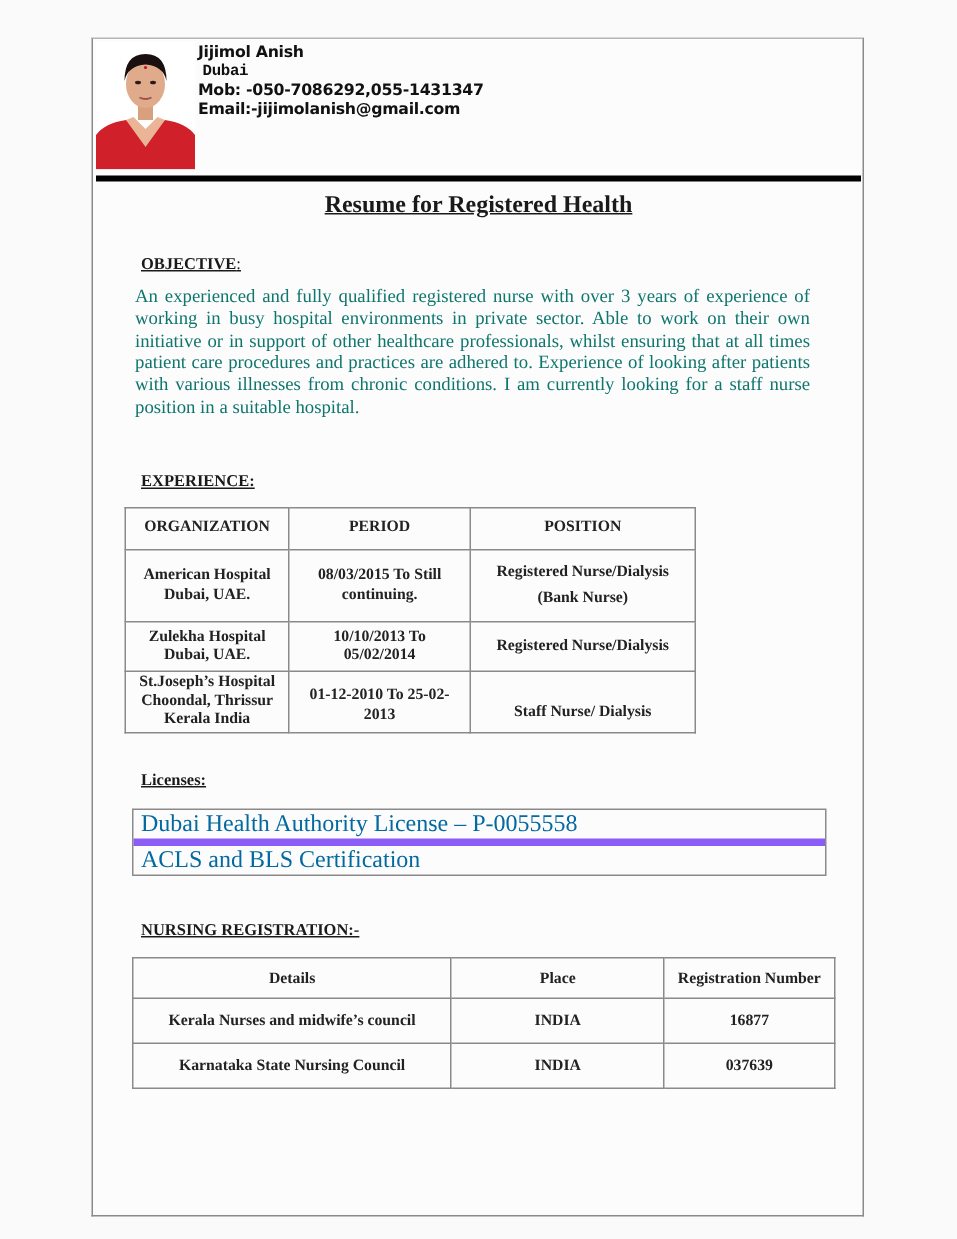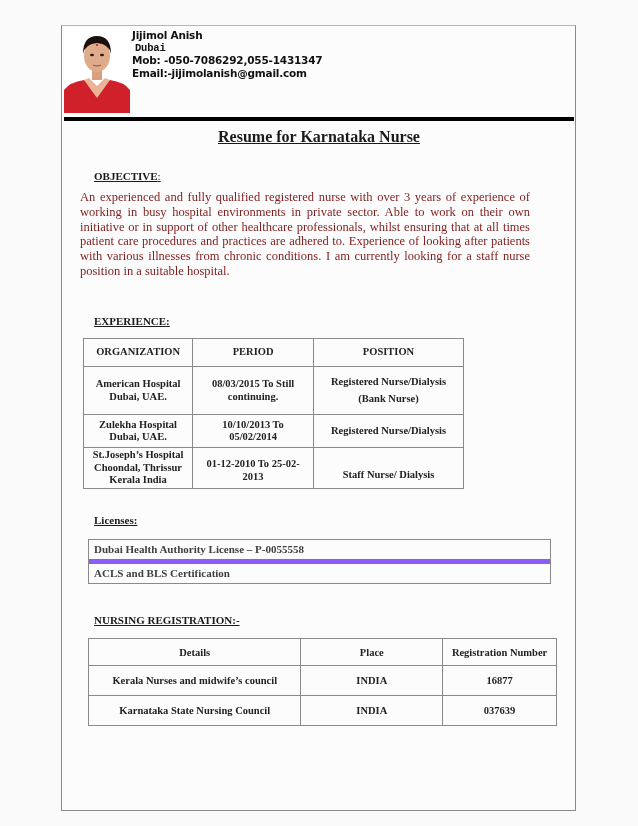--- a/index.html
+++ b/index.html
@@ -57,26 +57,26 @@
   .section-head {
     position: absolute;
     left: 94px;
     font-size: 11px;
     font-weight: bold;
     text-decoration: underline;
   }
   .section-head .plain { font-weight: normal; text-decoration: none; }
   .objective {
     position: absolute;
-    left: 80px; top: 190px;
+    left: 90px; top: 190px;
     width: 450px;
     font-size: 12.5px;
     line-height: 14.8px;
     text-align: justify;
-    color: #7f1d1d;
+    color: #0f766e;
   }
   table.grid {
     position: absolute;
     border-collapse: collapse;
     font-family: "Liberation Serif", serif;
     font-weight: bold;
     color: #222;
   }
   table.grid td, table.grid th {
     border: 1px solid #8a8a8a;
@@ -92,23 +92,23 @@
   .exp td.pos-top { vertical-align: top; padding-top: 10px; }
   .exp td.pos-bot { vertical-align: bottom; padding-bottom: 7px; }
   .lic {
     position: absolute;
     left: 88px; top: 539px;
     width: 463px;
     border: 1px solid #8a8a8a;
     box-sizing: border-box;
   }
   .lic div {
-    font-size: 11px;
-    font-weight: bold;
-    color: #404040;
+    font-size: 16px;
+    font-weight: normal;
+    color: #0369a1;
     padding-left: 5px;
     height: 19px;
     line-height: 19px;
   }
   .lic div + div { border-top: 5px solid #8b5cf6; }
   .reg { left: 88px; top: 638px; width: 469px; font-size: 10.5px; }
   .reg col.c1 { width: 213px; }
   .reg col.c2 { width: 142px; }
   .reg col.c3 { width: 114px; }
   .reg th { height: 26px; font-size: 10.5px; }
@@ -136,21 +136,21 @@
 
 <div class="contact">
   <div>Jijimol Anish</div>
   <div class="indent">Dubai</div>
   <div>Mob: -050-7086292,055-1431347</div>
   <div>Email:-jijimolanish@gmail.com</div>
 </div>
 
 <div class="rule"></div>
 
-<div class="title">Resume for Karnataka Nurse</div>
+<div class="title">Resume for Registered Health</div>
 
 <div class="section-head" style="top:170px;"><span>OBJECTIVE</span><span class="plain">:</span></div>
 
 <div class="objective">An experienced and fully qualified registered nurse with over 3 years of experience of working in busy hospital environments in private sector. Able to work on their own initiative or in support of other healthcare professionals, whilst ensuring that at all times patient care procedures and practices are adhered to. Experience of looking after patients with various illnesses from chronic conditions. I am currently looking for a staff nurse position in a suitable hospital.</div>
 
 <div class="section-head" style="top:315px;">EXPERIENCE:</div>
 
 <table class="grid exp">
   <colgroup>
       <col class="c1">

